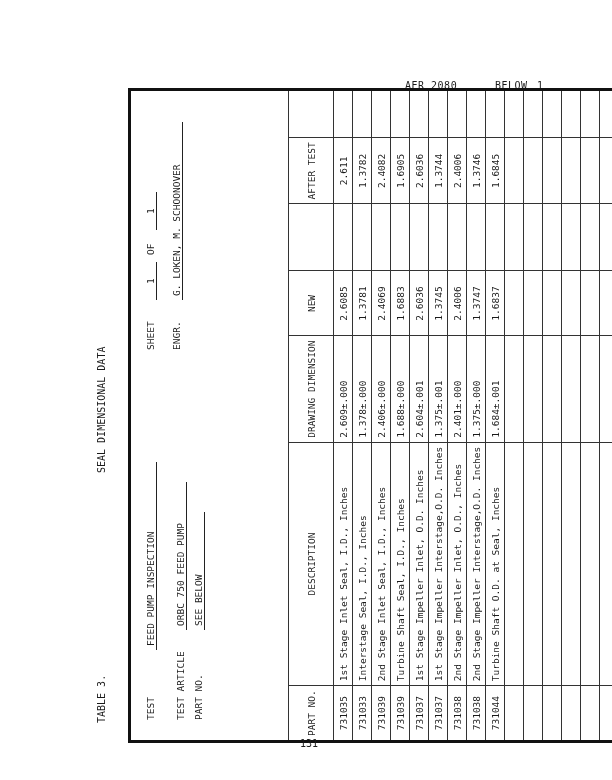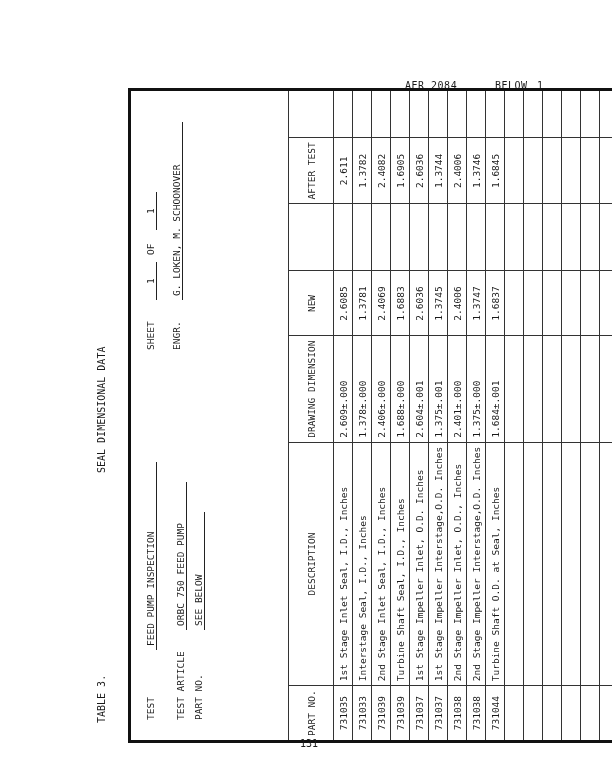--- a/index.html
+++ b/index.html
@@ -30,21 +30,21 @@
                  font-size: 9.5px; border: 3px solid #111; border-top: 1px solid #222; }
     table.grid th, table.grid td { border: 1px solid #333; padding: 1px 4px; height: 16px; white-space: nowrap; }
     table.grid th { font-weight: normal; height: 42px; text-align: center; }
     td.c { text-align: center; }
     .empty td { height: 16px; }
   </style>
 </head>
 <body>
 
 <div class="topline">
-  <span>AER 2084</span>
+  <span>AER 2080</span>
   <span class="page">BELOW</span>
   <span class="pnum">1</span>
 </div>
 
 <div class="sheet">
   <div class="title-row">
     <span class="t1">TABLE 3.</span>
     <span class="t2">SEAL DIMENSIONAL DATA</span>
   </div>
 

